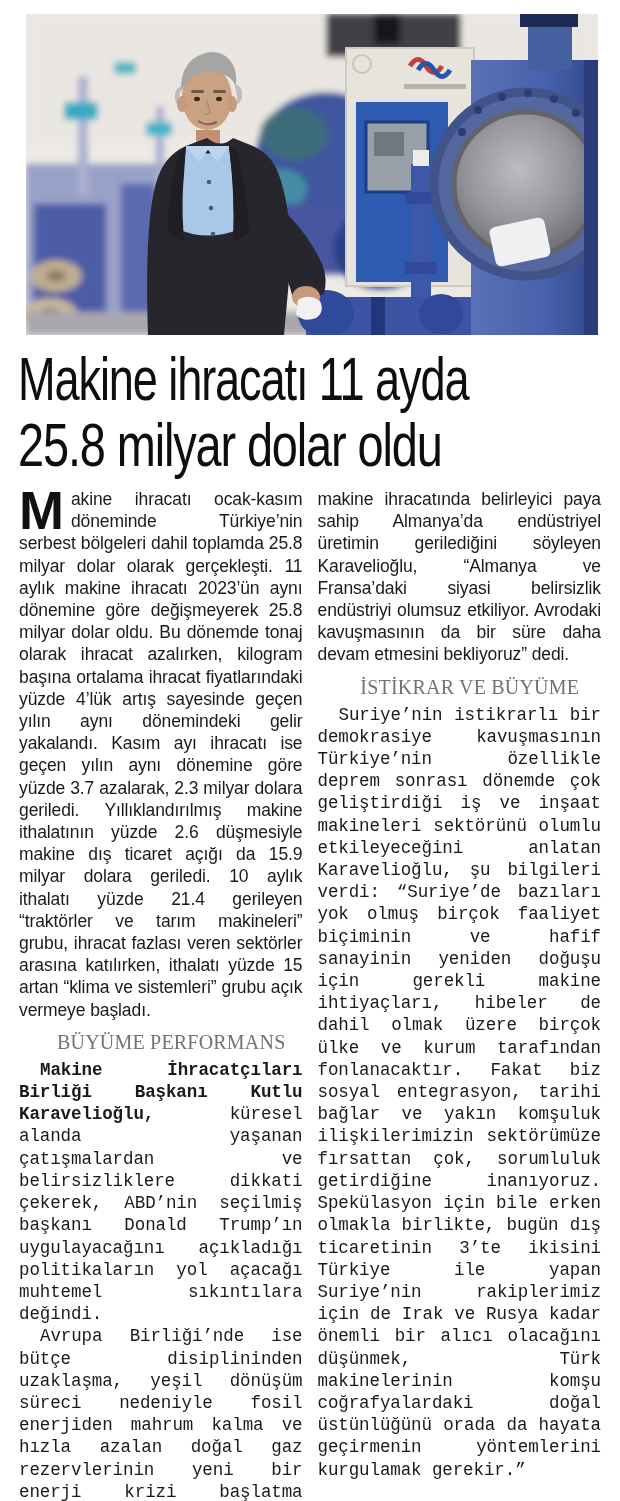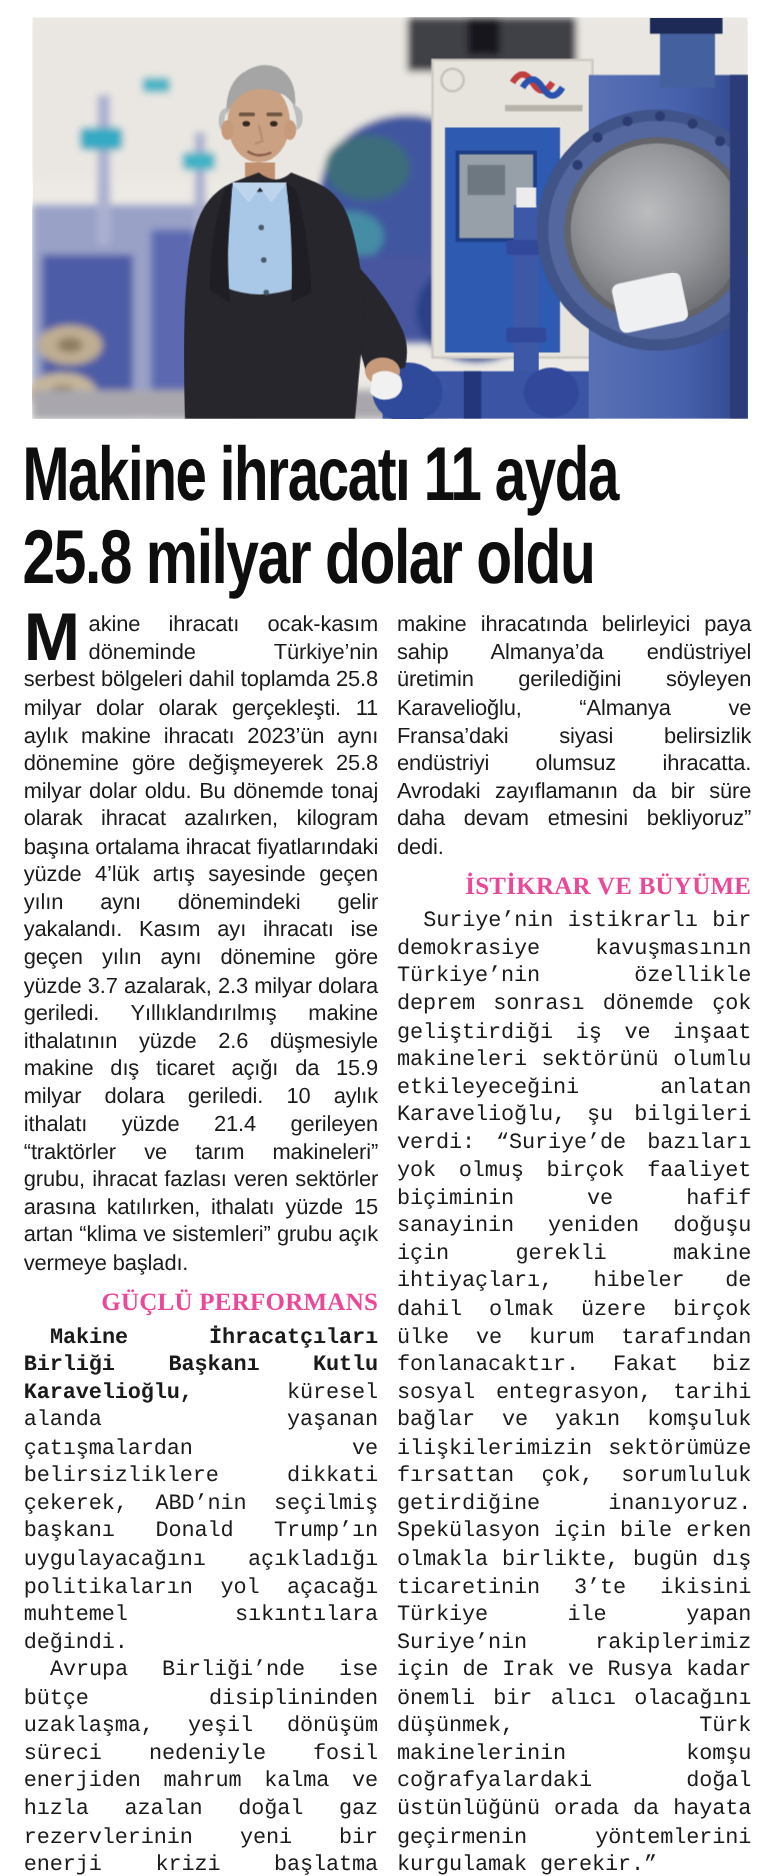--- a/index.html
+++ b/index.html
@@ -13,21 +13,21 @@
   }
   figure.photo{
     margin:14px 0 0 26px;
     width:572px;height:321px;
     overflow:hidden;
   }
   .headline{
     margin:11px 0 0 0;
     padding:0 18px;
     color:#0e0e0e;
-    font-weight:700;
+    font-weight:400;
   }
   .hl-line{
     display:block;
     font-size:61px;
     line-height:66px;
     letter-spacing:-1.5px;
     white-space:nowrap;
     transform-origin:0 50%;
   }
   .hl-line.l1{transform:scaleX(0.74);}
@@ -53,28 +53,28 @@
   .dropcap{
     float:left;
     font-size:54px;
     line-height:40px;
     font-weight:700;
     padding:2px 7px 0 0;
     color:#111;
   }
   h2.section{
     font-family:"Liberation Serif","DejaVu Serif",serif;
-    font-weight:700;
+    font-weight:400;
     font-size:20px;
     line-height:24px;
     margin:9px 0 5px 0;
     text-indent:21px;
-    text-align:right;
+    text-align:center;
     letter-spacing:0.2px;
-    color:#ec4899;
+    color:#737373;
   }
   .lead{font-weight:700;}
 </style>
 </head>
 <body>
 
 <div class="page">
 
   <figure class="photo">
     <svg width="572" height="321" viewBox="0 0 572 321" xmlns="http://www.w3.org/2000/svg">
@@ -190,24 +190,24 @@
   </figure>
 
   <h1 class="headline">
     <span class="hl-line l1">Makine ihracatı 11 ayda</span>
     <span class="hl-line l2">25.8 milyar dolar oldu</span>
   </h1>
 
   <main class="columns">
     <div class="col">
       <p><span class="dropcap">M</span><span>akine ihracatı ocak-kasım döneminde Türkiye’nin serbest bölgeleri dahil toplamda 25.8 milyar dolar olarak gerçekleşti. 11 aylık makine ihracatı 2023’ün aynı dönemine göre değişmeyerek 25.8 milyar dolar oldu. Bu dönemde tonaj olarak ihracat azalırken, kilogram başına ortalama ihracat fiyatlarındaki yüzde 4’lük artış sayesinde geçen yılın aynı dönemindeki gelir yakalandı. Kasım ayı ihracatı ise geçen yılın aynı dönemine göre yüzde 3.7 azalarak, 2.3 milyar dolara geriledi. Yıllıklandırılmış makine ithalatının yüzde 2.6 düşmesiyle makine dış ticaret açığı da 15.9 milyar dolara geriledi. 10 aylık ithalatı yüzde 21.4 gerileyen “traktörler ve tarım makineleri” grubu, ihracat fazlası veren sektörler arasına katılırken, ithalatı yüzde 15 artan “klima ve sistemleri” grubu açık vermeye başladı.</span></p>
-      <h2 class="section">GÜÇLÜ PERFORMANS</h2>
+      <h2 class="section">BÜYÜME PERFORMANS</h2>
       <p class="indent"><span class="lead">Makine İhracatçıları Birliği Başkanı Kutlu Karavelioğlu,</span><span> küresel alanda yaşanan çatışmalardan ve belirsizliklere dikkati çekerek, ABD’nin seçilmiş başkanı Donald Trump’ın uygulayacağını açıkladığı politikaların yol açacağı muhtemel sıkıntılara değindi.</span></p>
       <p class="indent">Avrupa Birliği’nde ise bütçe disiplininden uzaklaşma, yeşil dönüşüm süreci nedeniyle fosil enerjiden mahrum kalma ve hızla azalan doğal gaz rezervlerinin yeni bir enerji krizi başlatma ihtimalinin yaşandığını aktaran Karavelioğlu, AB’nin rekabetçiliğinin erimeye devam ettiğini bildirdi. Türkiye’nin</p>
     </div>
     <div class="col">
-      <p>makine ihracatında belirleyici paya sahip Almanya’da endüstriyel üretimin gerilediğini söyleyen Karavelioğlu, “Almanya ve Fransa’daki siyasi belirsizlik endüstriyi olumsuz ihracatta. Avrodaki zayıflamanın da bir süre daha devam etmesini bekliyoruz” dedi.</p>
+      <p>makine ihracatında belirleyici paya sahip Almanya’da endüstriyel üretimin gerilediğini söyleyen Karavelioğlu, “Almanya ve Fransa’daki siyasi belirsizlik endüstriyi olumsuz etkiliyor. Avrodaki kavuşmasının da bir süre daha devam etmesini bekliyoruz” dedi.</p>
       <h2 class="section">İSTİKRAR VE BÜYÜME</h2>
       <p class="indent">Suriye’nin istikrarlı bir demokrasiye kavuşmasının Türkiye’nin özellikle deprem sonrası dönemde çok geliştirdiği iş ve inşaat makineleri sektörünü olumlu etkileyeceğini anlatan Karavelioğlu, şu bilgileri verdi: “Suriye’de bazıları yok olmuş birçok faaliyet biçiminin ve hafif sanayinin yeniden doğuşu için gerekli makine ihtiyaçları, hibeler de dahil olmak üzere birçok ülke ve kurum tarafından fonlanacaktır. Fakat biz sosyal entegrasyon, tarihi bağlar ve yakın komşuluk ilişkilerimizin sektörümüze fırsattan çok, sorumluluk getirdiğine inanıyoruz. Spekülasyon için bile erken olmakla birlikte, bugün dış ticaretinin 3’te ikisini Türkiye ile yapan Suriye’nin rakiplerimiz için de Irak ve Rusya kadar önemli bir alıcı olacağını düşünmek, Türk makinelerinin komşu coğrafyalardaki doğal üstünlüğünü orada da hayata geçirmenin yöntemlerini kurgulamak gerekir.”</p>
     </div>
   </main>
 
 </div>
 
 </body></html>

